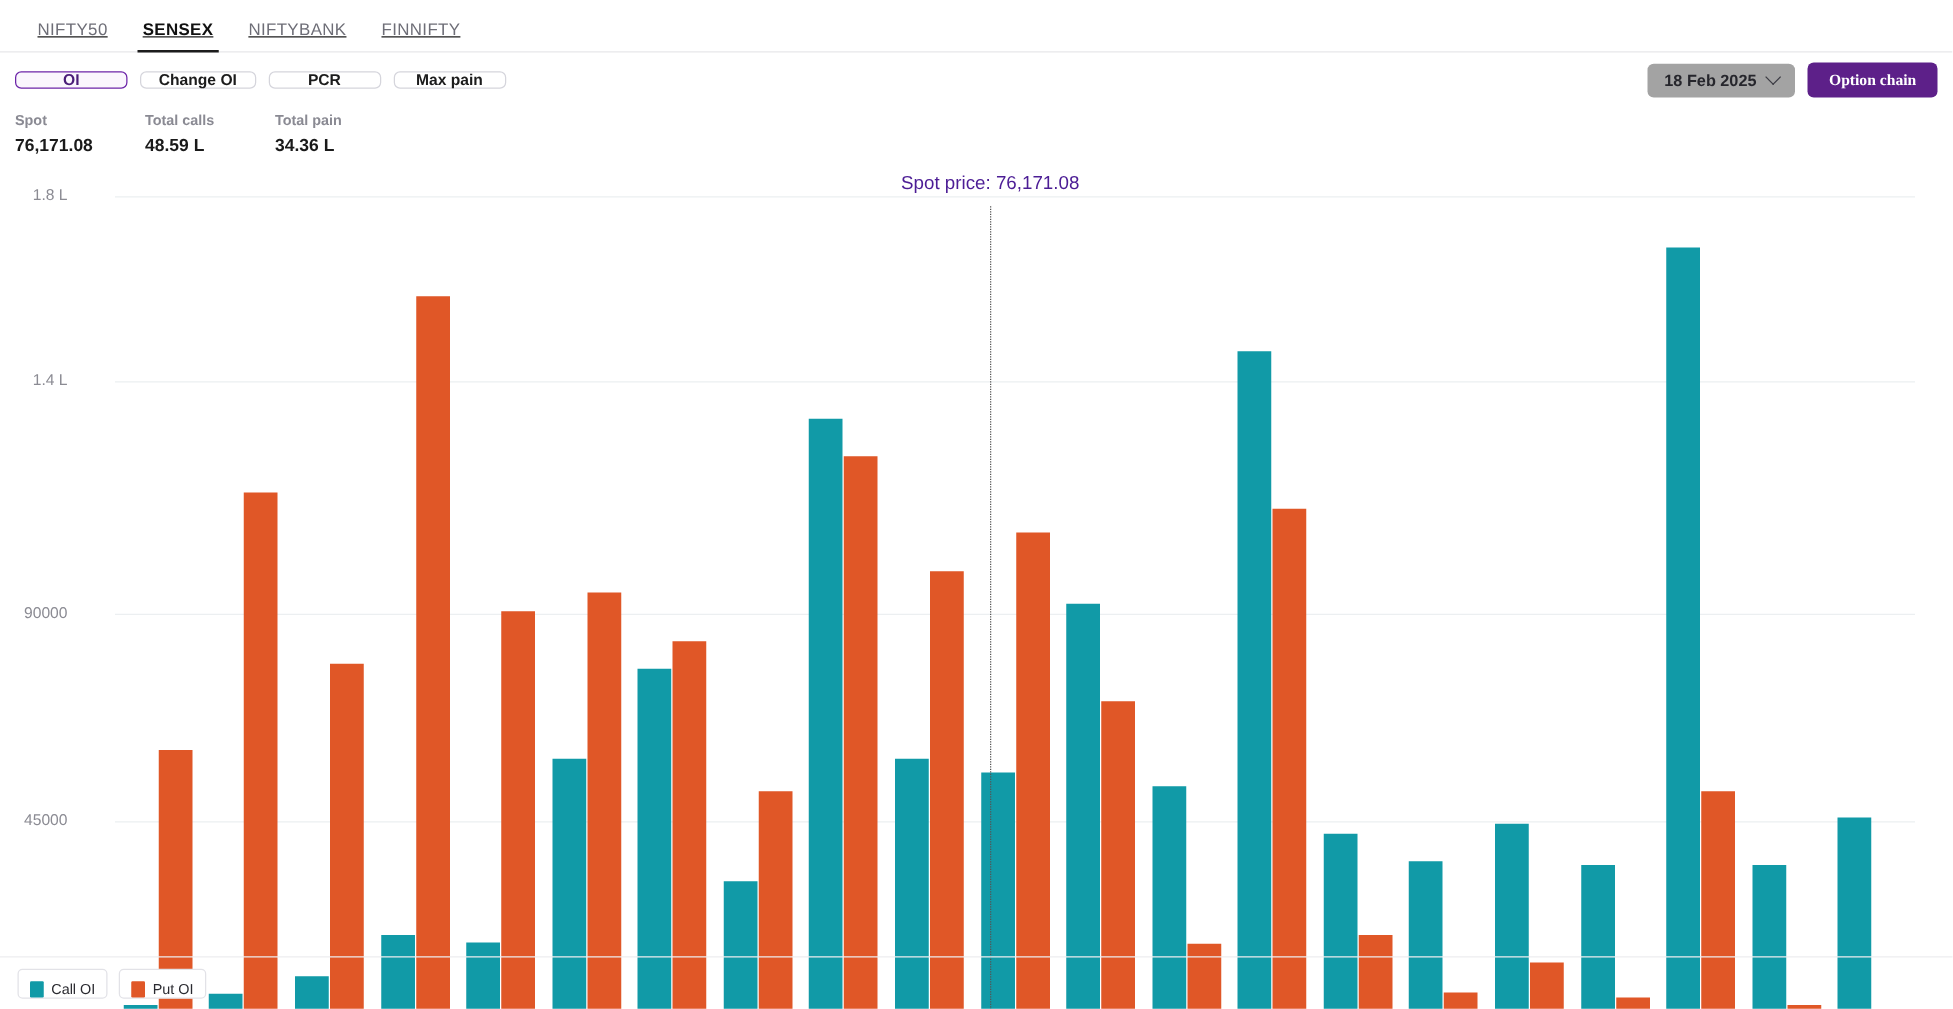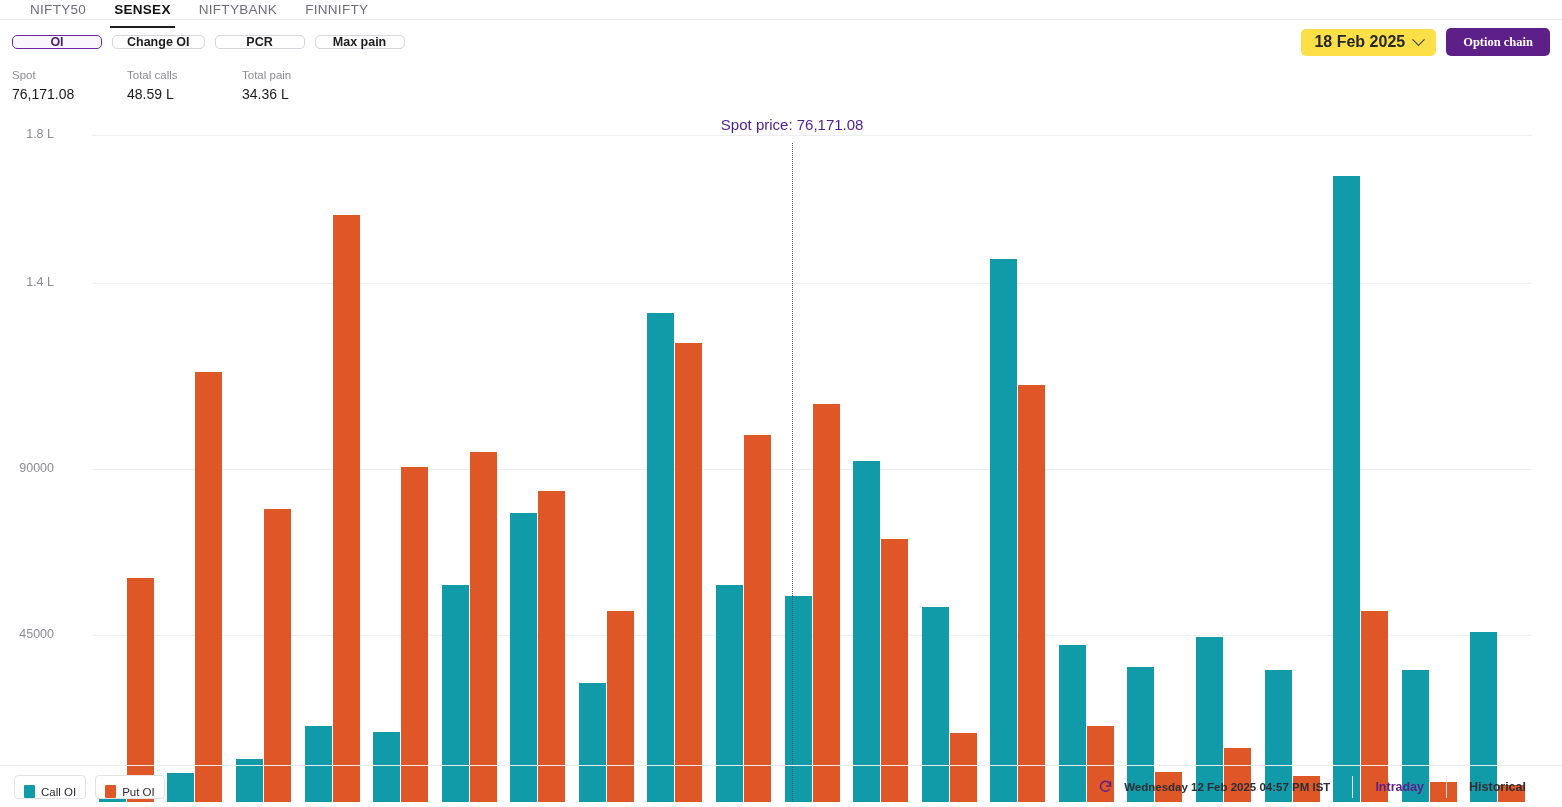--- a/index.html
+++ b/index.html
@@ -6,27 +6,28 @@
   html, body {
     width: 1562px; height: 807px;
     background: #ffffff;
     font-family: "Liberation Sans", sans-serif;
     color: #1c1c1c;
     overflow: hidden;
   }
 
   
   .tabbar {
-    height: 20px;
+    height: 42px;
     display: flex;
-    align-items: center;
+    align-items: flex-end;
     gap: 0;
     padding: 0 16px;
     border-bottom: 1px solid #e8e8ea;
     position: relative;
+    text-decoration: underline;
   }
   .tab {
     font-size: 13.5px;
     letter-spacing: .3px;
     color: #6e6e77;
     padding: 9px 14px 10px 14px;
     cursor: pointer;
     white-space: nowrap;
     background: none; border: none;
     font-family: inherit;
@@ -62,22 +63,22 @@
     border-color: #6c24a8;
     background: #faf6fd;
     color: #4a1d78;
   }
   .spacer { flex: 1; }
   .datepick {
     height: 27px;
     display: flex; align-items: center; gap: 9px;
     padding: 0 13px;
     border-radius: 5px;
-    background: #fde047;
-    font-size: 16px;
+    background: #a3a3a3;
+    font-size: 13px;
     font-weight: bold;
     color: #26262c;
     cursor: pointer;
   }
   .chev {
     width: 9px; height: 9px;
     border-right: 1.6px solid #3a3a42;
     border-bottom: 1.6px solid #3a3a42;
     transform: rotate(45deg) translate(-2px,-2px);
   }
@@ -92,21 +93,22 @@
     font-weight: bold;
     cursor: pointer;
     font-family: Liberation Serif, serif;
     display: flex; align-items: center;
   }
 
   
   .stats {
     display: flex;
     padding: 3px 12px 0 12px;
-    gap: 11px;
+    gap: 0;
+    font-weight: bold;
   }
   .stat { width: 104px; }
   .stat-label { font-size: 11.5px; color: #8a8a93; line-height: 17px; }
   .stat-value { font-size: 14px; color: #1a1a1a; line-height: 21px; }
 
   
   .chartwrap {
     position: relative;
     margin-top: 12px;
     height: 610px;
@@ -281,26 +283,13 @@
   <div class="legend">
     <button class="legenditem">
       <span class="swatch" id="sw0" style="background: rgb(17, 154, 167);"></span>
       <span>Call OI</span>
     </button>
     <button class="legenditem">
       <span class="swatch" id="sw1" style="background: rgb(224, 87, 39);"></span>
       <span>Put OI</span>
     </button>
   </div>
-  <div class="footer-right">
-    <span class="refresh-icon">
-      <svg viewBox="0 0 24 24" width="15" height="15" fill="none" stroke="#5d2089" stroke-width="2.4" stroke-linecap="round">
-        <path d="M20 11a8 8 0 1 0-2.3 6.3"></path>
-        <path d="M20 4.5V11h-6.3"></path>
-      </svg>
-    </span>
-    <span class="stamp">Wednesday 12 Feb 2025 04:57 PM IST</span>
-    <span class="divider"></span>
-    <button class="fbtn active">Intraday</button>
-    <span class="divider"></span>
-    <button class="fbtn">Historical</button>
-  </div>
 </div>
 
 </body></html>

